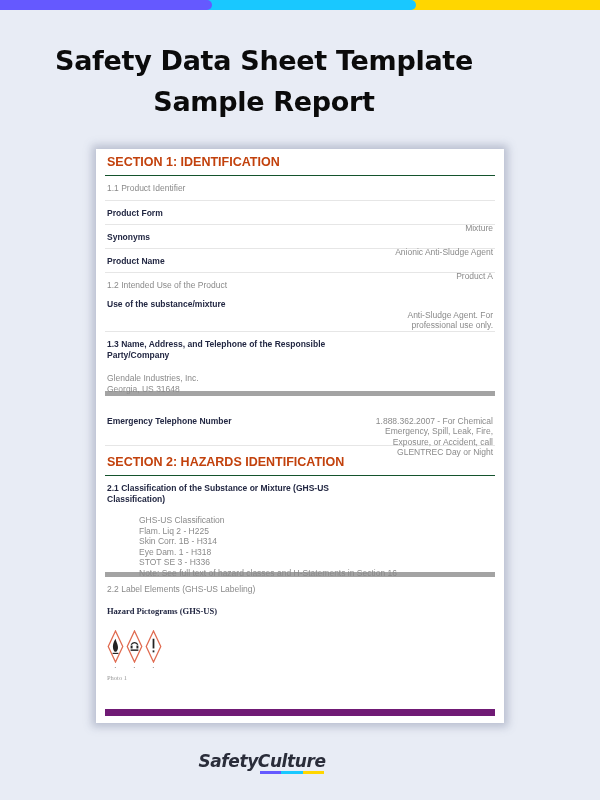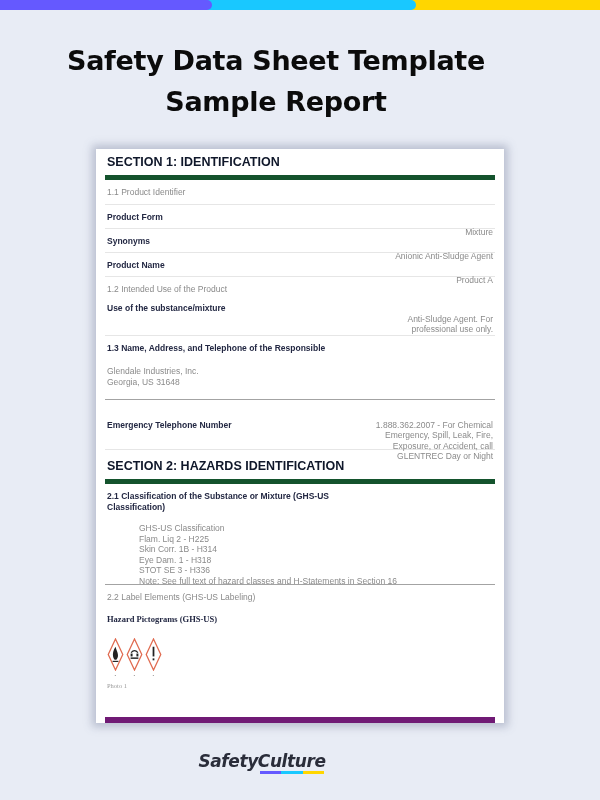--- a/index.html
+++ b/index.html
@@ -9,49 +9,49 @@
       font-family: "DejaVu Sans", sans-serif;
       position: relative;
     }
     .topbar { position: absolute; top: 0; left: 0; width: 600px; height: 10px; display: flex; }
     .topbar .seg { height: 10px; }
     .seg-1 { width: 212px; background: #6559ff; border-radius: 0 6px 6px 0; position: relative; z-index: 3; }
     .seg-2 { width: 212px; background: #19c8ff; margin-left: -8px; border-radius: 0 6px 6px 0; position: relative; z-index: 2; }
     .seg-3 { flex: 1; background: #ffd600; margin-left: -8px; position: relative; z-index: 1; }
 
     .page-title {
-      position: absolute; top: 40px; left: 12px; width: 528px;
+      position: absolute; top: 40px; left: 0; width: 528px;
       text-align: center; font-family: "DejaVu Sans", sans-serif;
       font-weight: bold; font-size: 27px; line-height: 41px; color: #0b0b0b;
       letter-spacing: -0.3px;
     }
 
     .card {
       position: absolute; left: 96px; top: 149px; width: 408px; height: 574px;
       background: #ffffff;
       box-shadow: 0 0 8px 4px rgba(100,108,140,0.35);
       padding: 0 9px;
       overflow: hidden;
       font-family: "Liberation Sans", sans-serif;
     }
     .sec-head {
-      font-weight: bold; font-size: 12.5px; color: #0f172a;
-      border-bottom: 5px solid #14532d;
+      font-weight: bold; font-size: 12.5px; color: #c2410c;
+      border-bottom: 1px solid #14532d;
       padding: 6px 2px 6px 2px;
     }
     .row {
       display: flex; justify-content: space-between; align-items: center;
       border-bottom: 1px solid #e6e6e6;
       padding: 0 2px;
     }
     .sub { font-size: 8.5px; color: #8a8a8a; padding: 7px 2px; }
     .lbl { font-size: 8.5px; font-weight: bold; color: #232843; }
     .val { font-size: 8.5px; color: #8a8a8a; text-align: right; line-height: 10.5px; margin-top: 32px; }
     .r-h24 { height: 24px; }
-    .block { border-bottom: 1px solid #a3a3a3; padding: 7px 2px 6px 2px; }
+    .block { border-bottom: 5px solid #a3a3a3; padding: 7px 2px 6px 2px; }
     .block .lbl { line-height: 11px; }
     .block .lines { font-size: 8.5px; color: #8a8a8a; line-height: 10.5px; margin-top: 12px; }
     .pictos { display: flex; gap: 2px; margin-top: 13px; }
     .picto { width: 17px; height: 40px; display: flex; flex-direction: column; align-items: center; }
     .picto svg { display: block; }
     .picto .tiny { font-size: 4px; color: #999; margin-top: 2px; }
     .photo-cap { font-size: 6.5px; color: #9a9a9a; margin-top: 4px; }
 
     .logo {
       position: absolute; top: 751px; left: 0; width: 524px; text-align: center;
@@ -102,20 +102,21 @@
     <span class="lbl">Use of the substance/mixture</span>
     <span class="val">
       <div>Anti-Sludge Agent. For</div>
       <div>professional use only.</div>
     </span>
   </div>
 
   <div class="block" style="height:64px;">
     <div class="lbl">
       <div>1.3 Name, Address, and Telephone of the Responsible</div>
+      <div>Party/Company</div>
     </div>
     <div class="lines">
       <div>Glendale Industries, Inc.</div>
       <div>Georgia, US 31648</div>
     </div>
   </div>
 
   <div class="row" style="height:50px;">
     <span class="lbl">Emergency Telephone Number</span>
     <span class="val">

